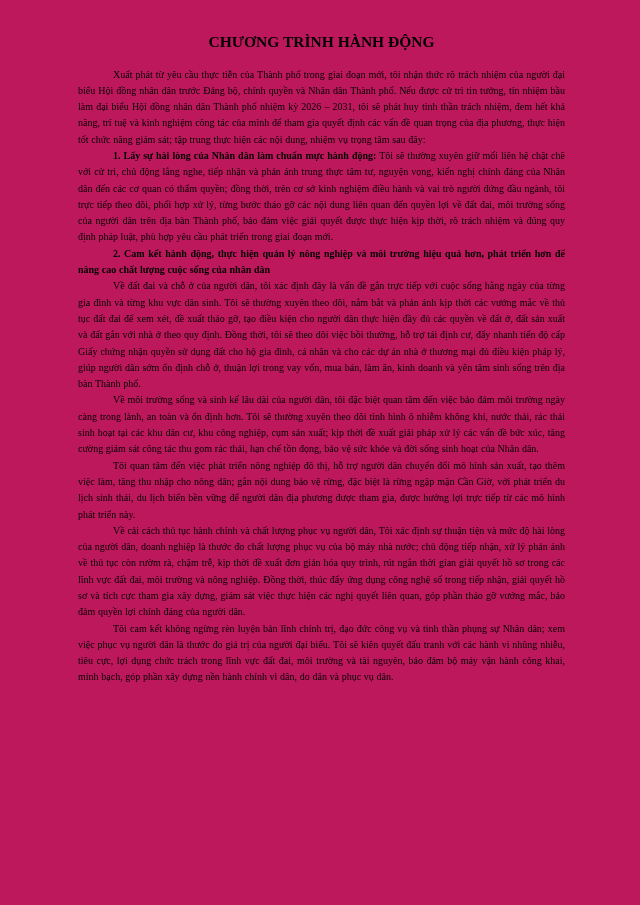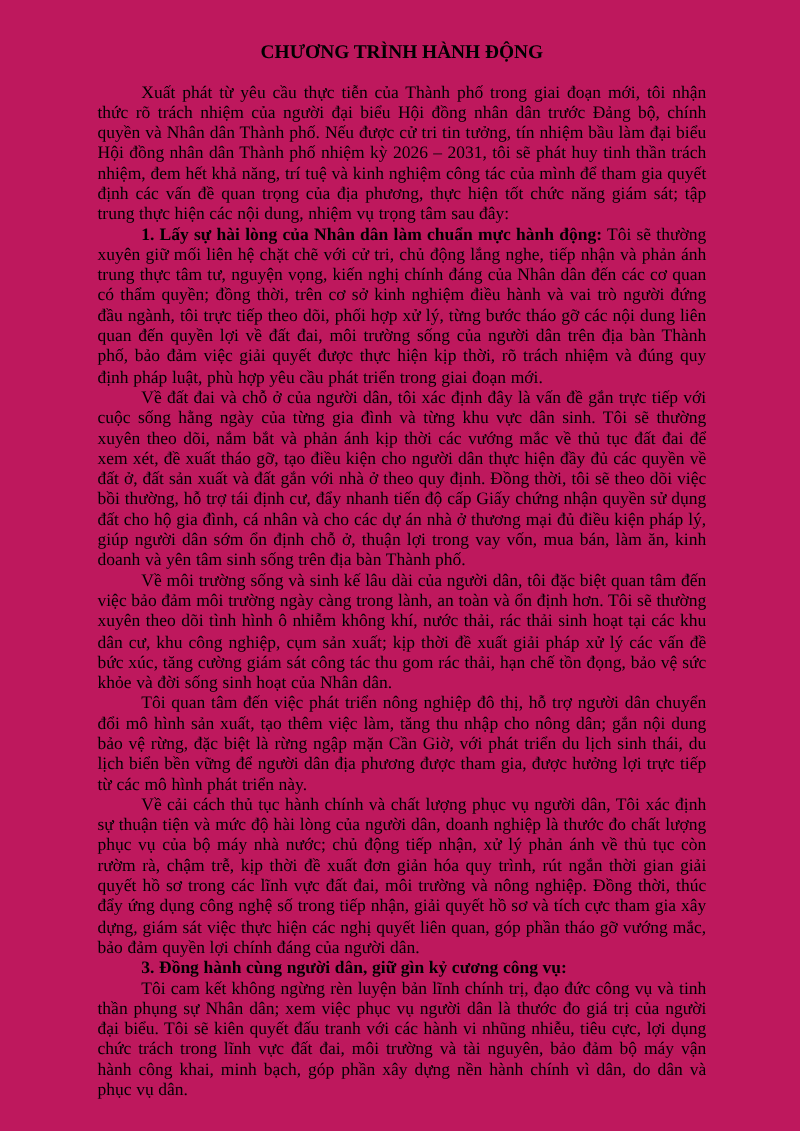--- a/index.html
+++ b/index.html
@@ -24,21 +24,21 @@
     font-size: 15.5px;
     line-height: 21.5px;
     margin: 0 0 14px 0;
   }
   .doc-title .title-line {
     display: block;
     white-space: nowrap;
   }
   .doc-body p {
     margin: 0;
-    font-size: 14px;
+    font-size: 10px;
     line-height: 16.3px;
     text-align: justify;
     text-indent: 35px;
     word-spacing: 0.2px;
   }
   .doc-body p b {
     font-weight: bold;
     margin-top: 48px;
   }
 </style>
@@ -48,27 +48,27 @@
 <div class="page">
   <h1 class="doc-title">
     <span class="title-line">CHƯƠNG TRÌNH HÀNH ĐỘNG</span>
   </h1>
 
   <div class="doc-body">
   <p><span>Xuất phát từ yêu cầu thực tiễn của Thành phố trong giai đoạn mới, tôi nhận thức rõ trách nhiệm của người đại biểu Hội đồng nhân dân trước Đảng bộ, chính quyền và Nhân dân Thành phố. Nếu được cử tri tin tưởng, tín nhiệm bầu làm đại biểu Hội đồng nhân dân Thành phố nhiệm kỳ 2026 – 2031, tôi sẽ phát huy tinh thần trách nhiệm, đem hết khả năng, trí tuệ và kinh nghiệm công tác của mình để tham gia quyết định các vấn đề quan trọng của địa phương, thực hiện tốt chức năng giám sát; tập trung thực hiện các nội dung, nhiệm vụ trọng tâm sau đây:</span></p>
 
   <p><b>1. Lấy sự hài lòng của Nhân dân làm chuẩn mực hành động:</b><span> Tôi sẽ thường xuyên giữ mối liên hệ chặt chẽ với cử tri, chủ động lắng nghe, tiếp nhận và phản ánh trung thực tâm tư, nguyện vọng, kiến nghị chính đáng của Nhân dân đến các cơ quan có thẩm quyền; đồng thời, trên cơ sở kinh nghiệm điều hành và vai trò người đứng đầu ngành, tôi trực tiếp theo dõi, phối hợp xử lý, từng bước tháo gỡ các nội dung liên quan đến quyền lợi về đất đai, môi trường sống của người dân trên địa bàn Thành phố, bảo đảm việc giải quyết được thực hiện kịp thời, rõ trách nhiệm và đúng quy định pháp luật, phù hợp yêu cầu phát triển trong giai đoạn mới.</span></p>
 
+  <p><b>2. Cam kết hành động, thực hiện quản lý nông nghiệp và môi trường hiệu quả hơn, phát triển hơn để nâng cao chất lượng cuộc sống của nhân dân</b></p>
 
   <p><span>Về đất đai và chỗ ở của người dân, tôi xác định đây là vấn đề gắn trực tiếp với cuộc sống hằng ngày của từng gia đình và từng khu vực dân sinh. Tôi sẽ thường xuyên theo dõi, nắm bắt và phản ánh kịp thời các vướng mắc về thủ tục đất đai để xem xét, đề xuất tháo gỡ, tạo điều kiện cho người dân thực hiện đầy đủ các quyền về đất ở, đất sản xuất và đất gắn với nhà ở theo quy định. Đồng thời, tôi sẽ theo dõi việc bồi thường, hỗ trợ tái định cư, đẩy nhanh tiến độ cấp Giấy chứng nhận quyền sử dụng đất cho hộ gia đình, cá nhân và cho các dự án nhà ở thương mại đủ điều kiện pháp lý, giúp người dân sớm ổn định chỗ ở, thuận lợi trong vay vốn, mua bán, làm ăn, kinh doanh và yên tâm sinh sống trên địa bàn Thành phố.</span></p>
 
   <p><span>Về môi trường sống và sinh kế lâu dài của người dân, tôi đặc biệt quan tâm đến việc bảo đảm môi trường ngày càng trong lành, an toàn và ổn định hơn. Tôi sẽ thường xuyên theo dõi tình hình ô nhiễm không khí, nước thải, rác thải sinh hoạt tại các khu dân cư, khu công nghiệp, cụm sản xuất; kịp thời đề xuất giải pháp xử lý các vấn đề bức xúc, tăng cường giám sát công tác thu gom rác thải, hạn chế tồn đọng, bảo vệ sức khỏe và đời sống sinh hoạt của Nhân dân.</span></p>
 
   <p><span>Tôi quan tâm đến việc phát triển nông nghiệp đô thị, hỗ trợ người dân chuyển đổi mô hình sản xuất, tạo thêm việc làm, tăng thu nhập cho nông dân; gắn nội dung bảo vệ rừng, đặc biệt là rừng ngập mặn Cần Giờ, với phát triển du lịch sinh thái, du lịch biển bền vững để người dân địa phương được tham gia, được hưởng lợi trực tiếp từ các mô hình phát triển này.</span></p>
 
   <p><span>Về cải cách thủ tục hành chính và chất lượng phục vụ người dân, Tôi xác định sự thuận tiện và mức độ hài lòng của người dân, doanh nghiệp là thước đo chất lượng phục vụ của bộ máy nhà nước; chủ động tiếp nhận, xử lý phản ánh về thủ tục còn rườm rà, chậm trễ, kịp thời đề xuất đơn giản hóa quy trình, rút ngắn thời gian giải quyết hồ sơ trong các lĩnh vực đất đai, môi trường và nông nghiệp. Đồng thời, thúc đẩy ứng dụng công nghệ số trong tiếp nhận, giải quyết hồ sơ và tích cực tham gia xây dựng, giám sát việc thực hiện các nghị quyết liên quan, góp phần tháo gỡ vướng mắc, bảo đảm quyền lợi chính đáng của người dân.</span></p>
 
-  <p><b>3. Đồng hành cùng người dân, giữ gìn kỷ cương công vụ:</b></p>
 
   <p><span>Tôi cam kết không ngừng rèn luyện bản lĩnh chính trị, đạo đức công vụ và tinh thần phụng sự Nhân dân; xem việc phục vụ người dân là thước đo giá trị của người đại biểu. Tôi sẽ kiên quyết đấu tranh với các hành vi nhũng nhiễu, tiêu cực, lợi dụng chức trách trong lĩnh vực đất đai, môi trường và tài nguyên, bảo đảm bộ máy vận hành công khai, minh bạch, góp phần xây dựng nền hành chính vì dân, do dân và phục vụ dân.</span></p>
 
 </div>
 </div>
 
 </body></html>

